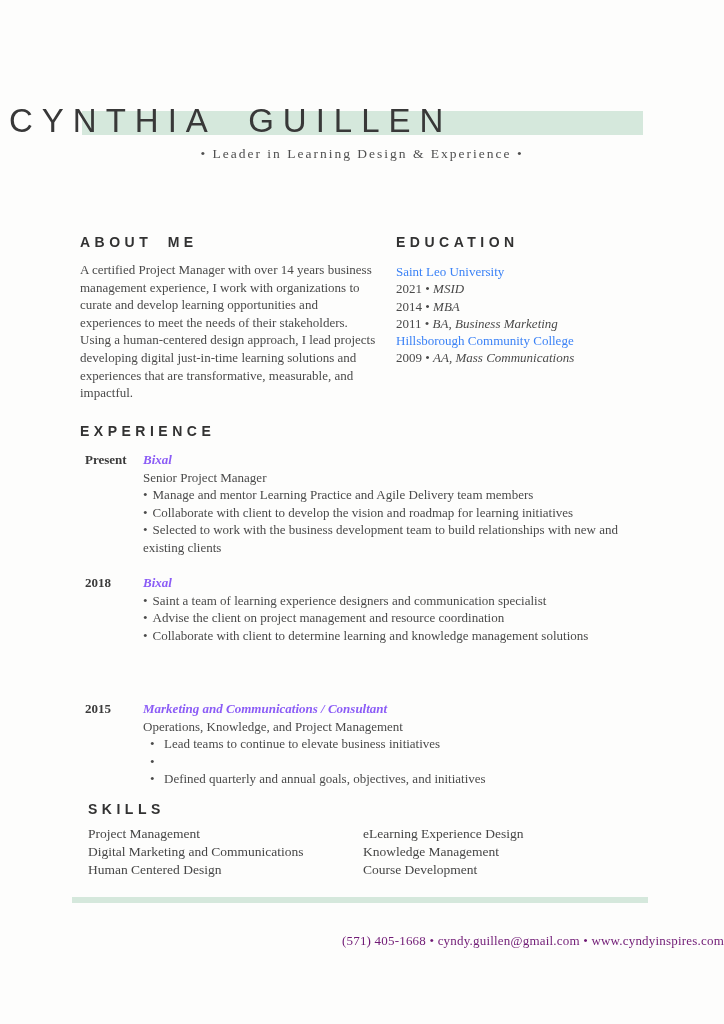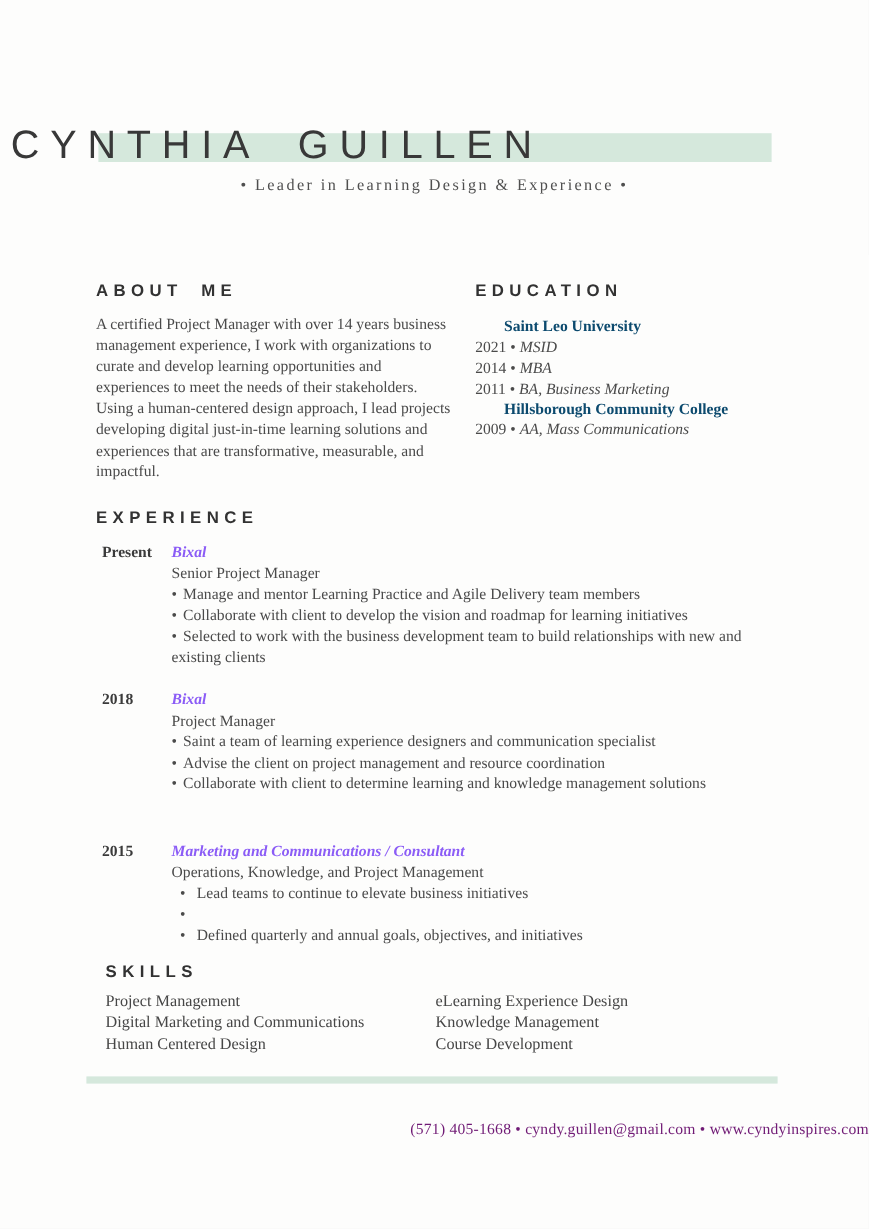--- a/index.html
+++ b/index.html
@@ -52,21 +52,21 @@
     color: #323232;
     line-height: 17px;
   }
 
   
   .about { position: absolute; top: 234px; left: 80px; width: 302px; }
   .about-body { margin: 10px 0 12px 0; font-size: 13px; line-height: 17.6px; color: #4a4a4a; }
 
   .education { position: absolute; top: 234px; left: 396px; width: 255px; }
   .edu-lines { margin-top: 12px; font-size: 13px; line-height: 17.3px; }
-  .edu-school { font-weight: 700; color: #0c4a6e; margin-left: 24px; }
+  .edu-school { font-weight: 400; color: #3b82f6; }
   .edu-degree { font-style: italic; }
 
   
   .experience { position: absolute; top: 423px; left: 80px; width: 572px; height: 372px; }
   .xp-entry { position: absolute; left: 0; display: flex; }
   .xp-entry.e0 { top: 28px; }
   .xp-entry.e1 { top: 151px; }
   .xp-entry.e2 { top: 277px; }
   .xp-date {
     flex: 0 0 63px; box-sizing: border-box; padding-left: 5px;
@@ -140,21 +140,20 @@
           <li class="b-flat"><span class="marker">•</span><span>Collaborate with client to develop the vision and roadmap for learning initiatives</span></li>
           <li class="b-flat w-wrap"><span class="marker">•</span><span>Selected to work with the business development team to build relationships with new and existing clients</span></li>
         </ul>
       </div>
     </div>
 
     <div class="xp-entry e1">
       <div class="xp-date">2018</div>
       <div class="xp-body">
         <div class="xp-company">Bixal</div>
-        <div class="xp-role">Project Manager</div>
         <ul class="bullets">
           <li class="b-flat"><span class="marker">•</span><span>Saint a team of learning experience designers and communication specialist</span></li>
           <li class="b-flat"><span class="marker">•</span><span>Advise the client on project management and resource coordination</span></li>
           <li class="b-flat w-narrow"><span class="marker">•</span><span>Collaborate with client to determine learning and knowledge management solutions</span></li>
         </ul>
       </div>
     </div>
 
     <div class="xp-entry e2">
       <div class="xp-date">2015</div>

